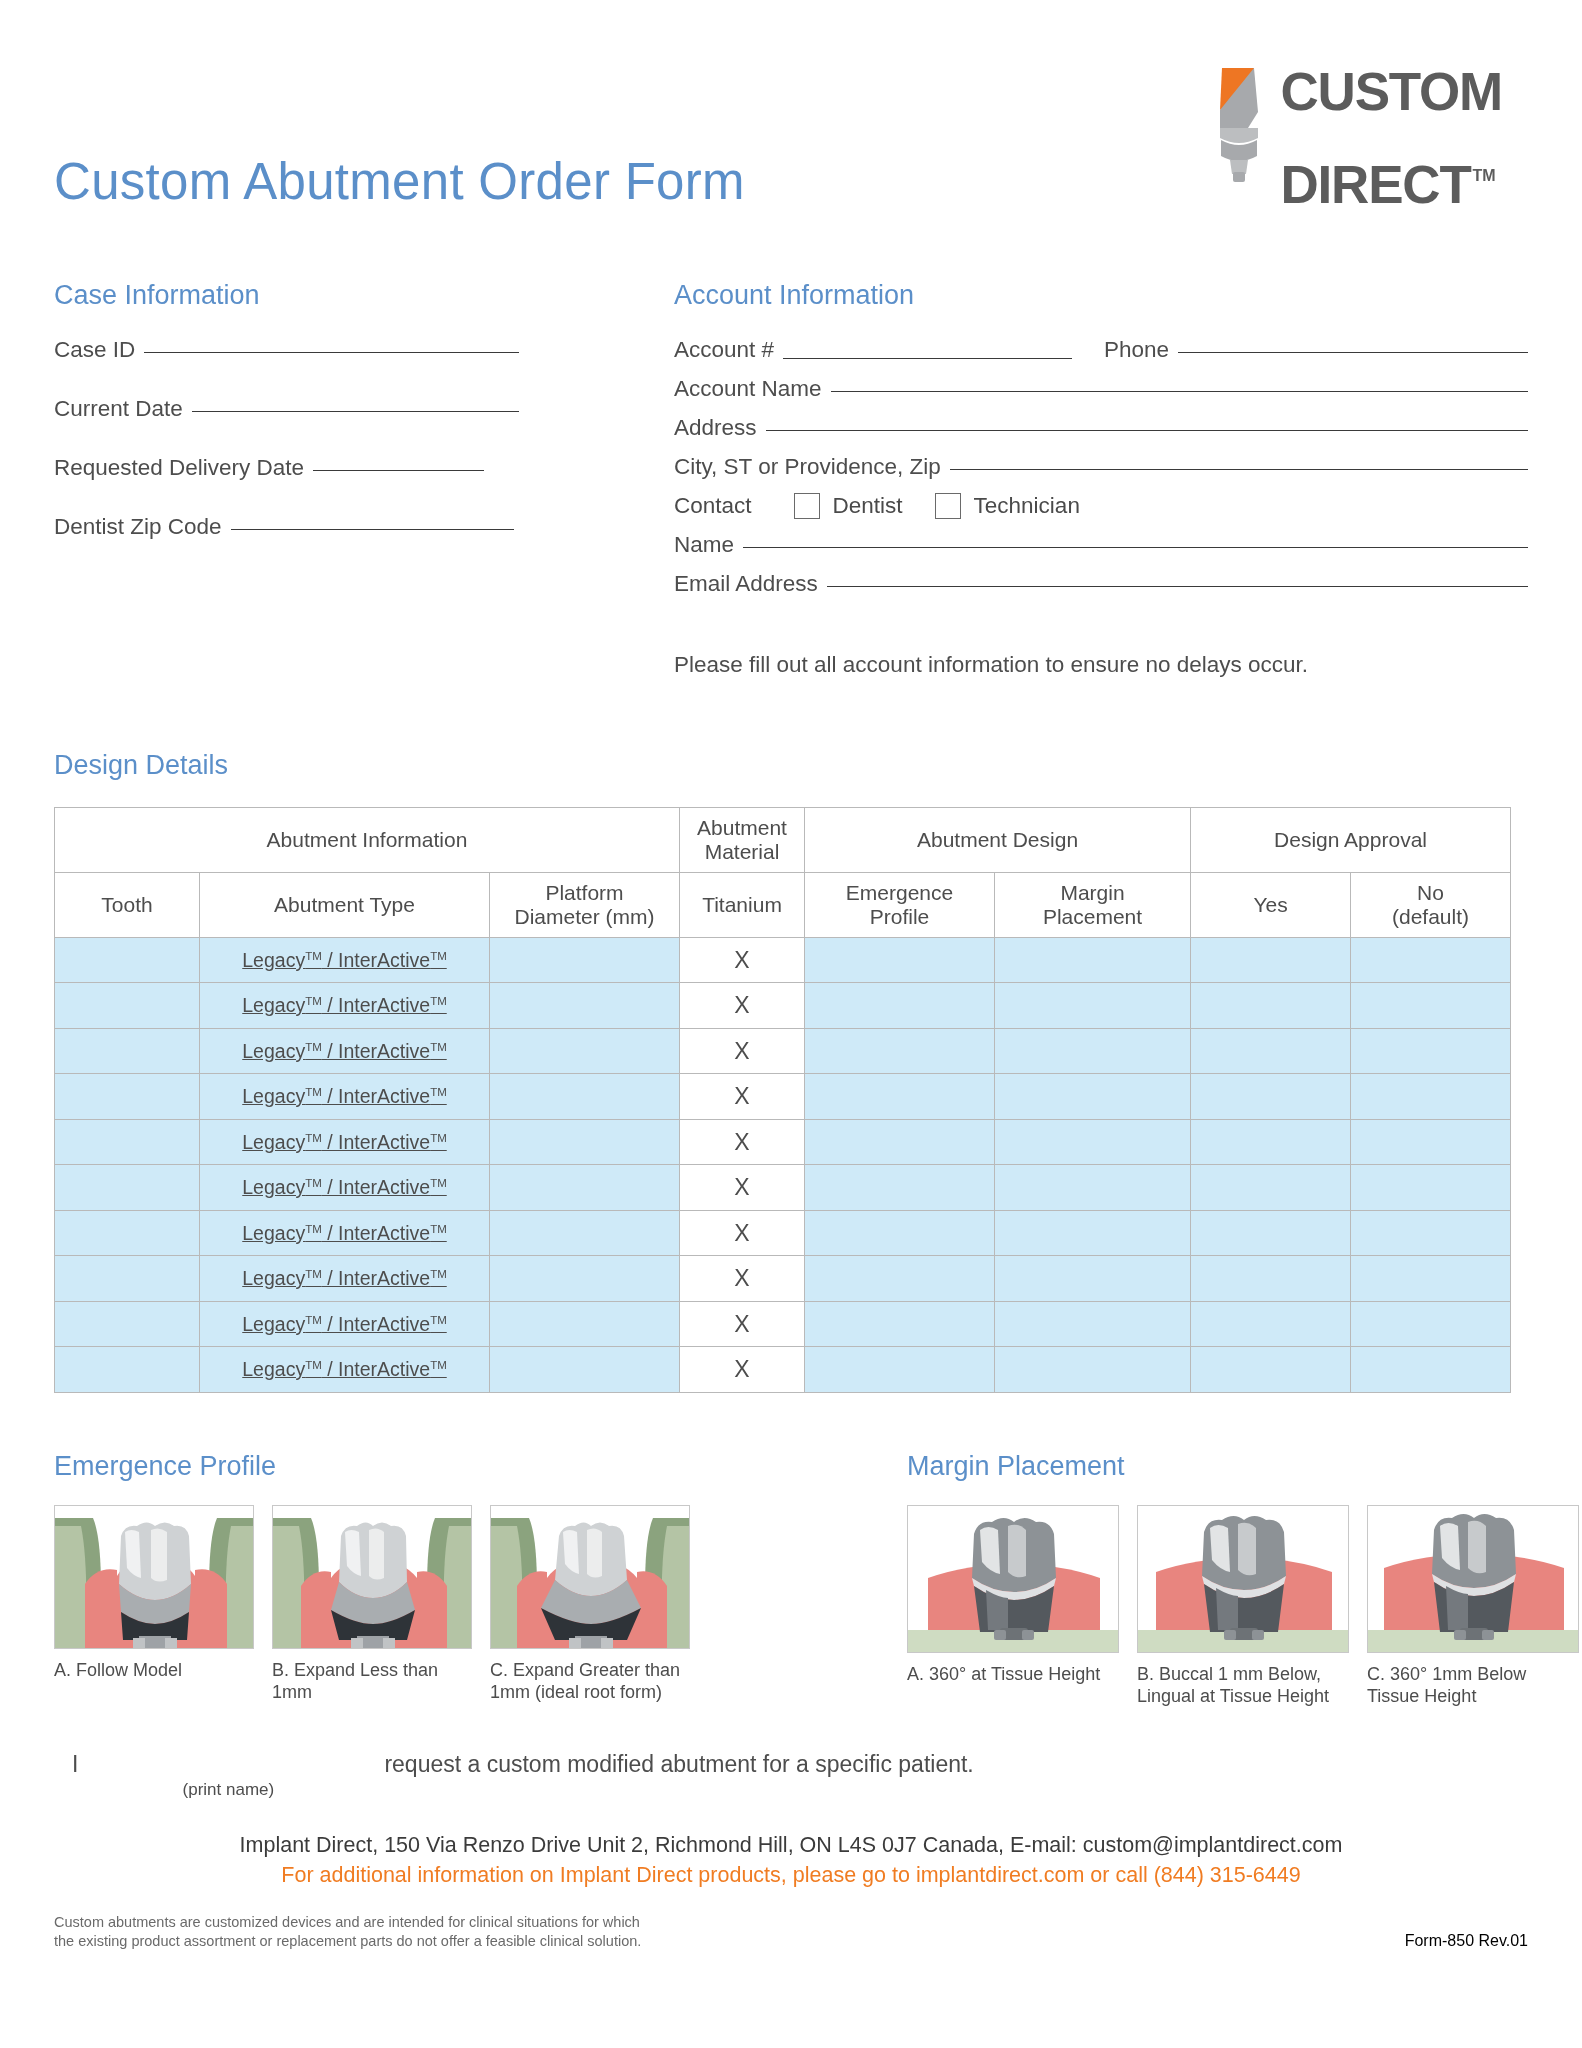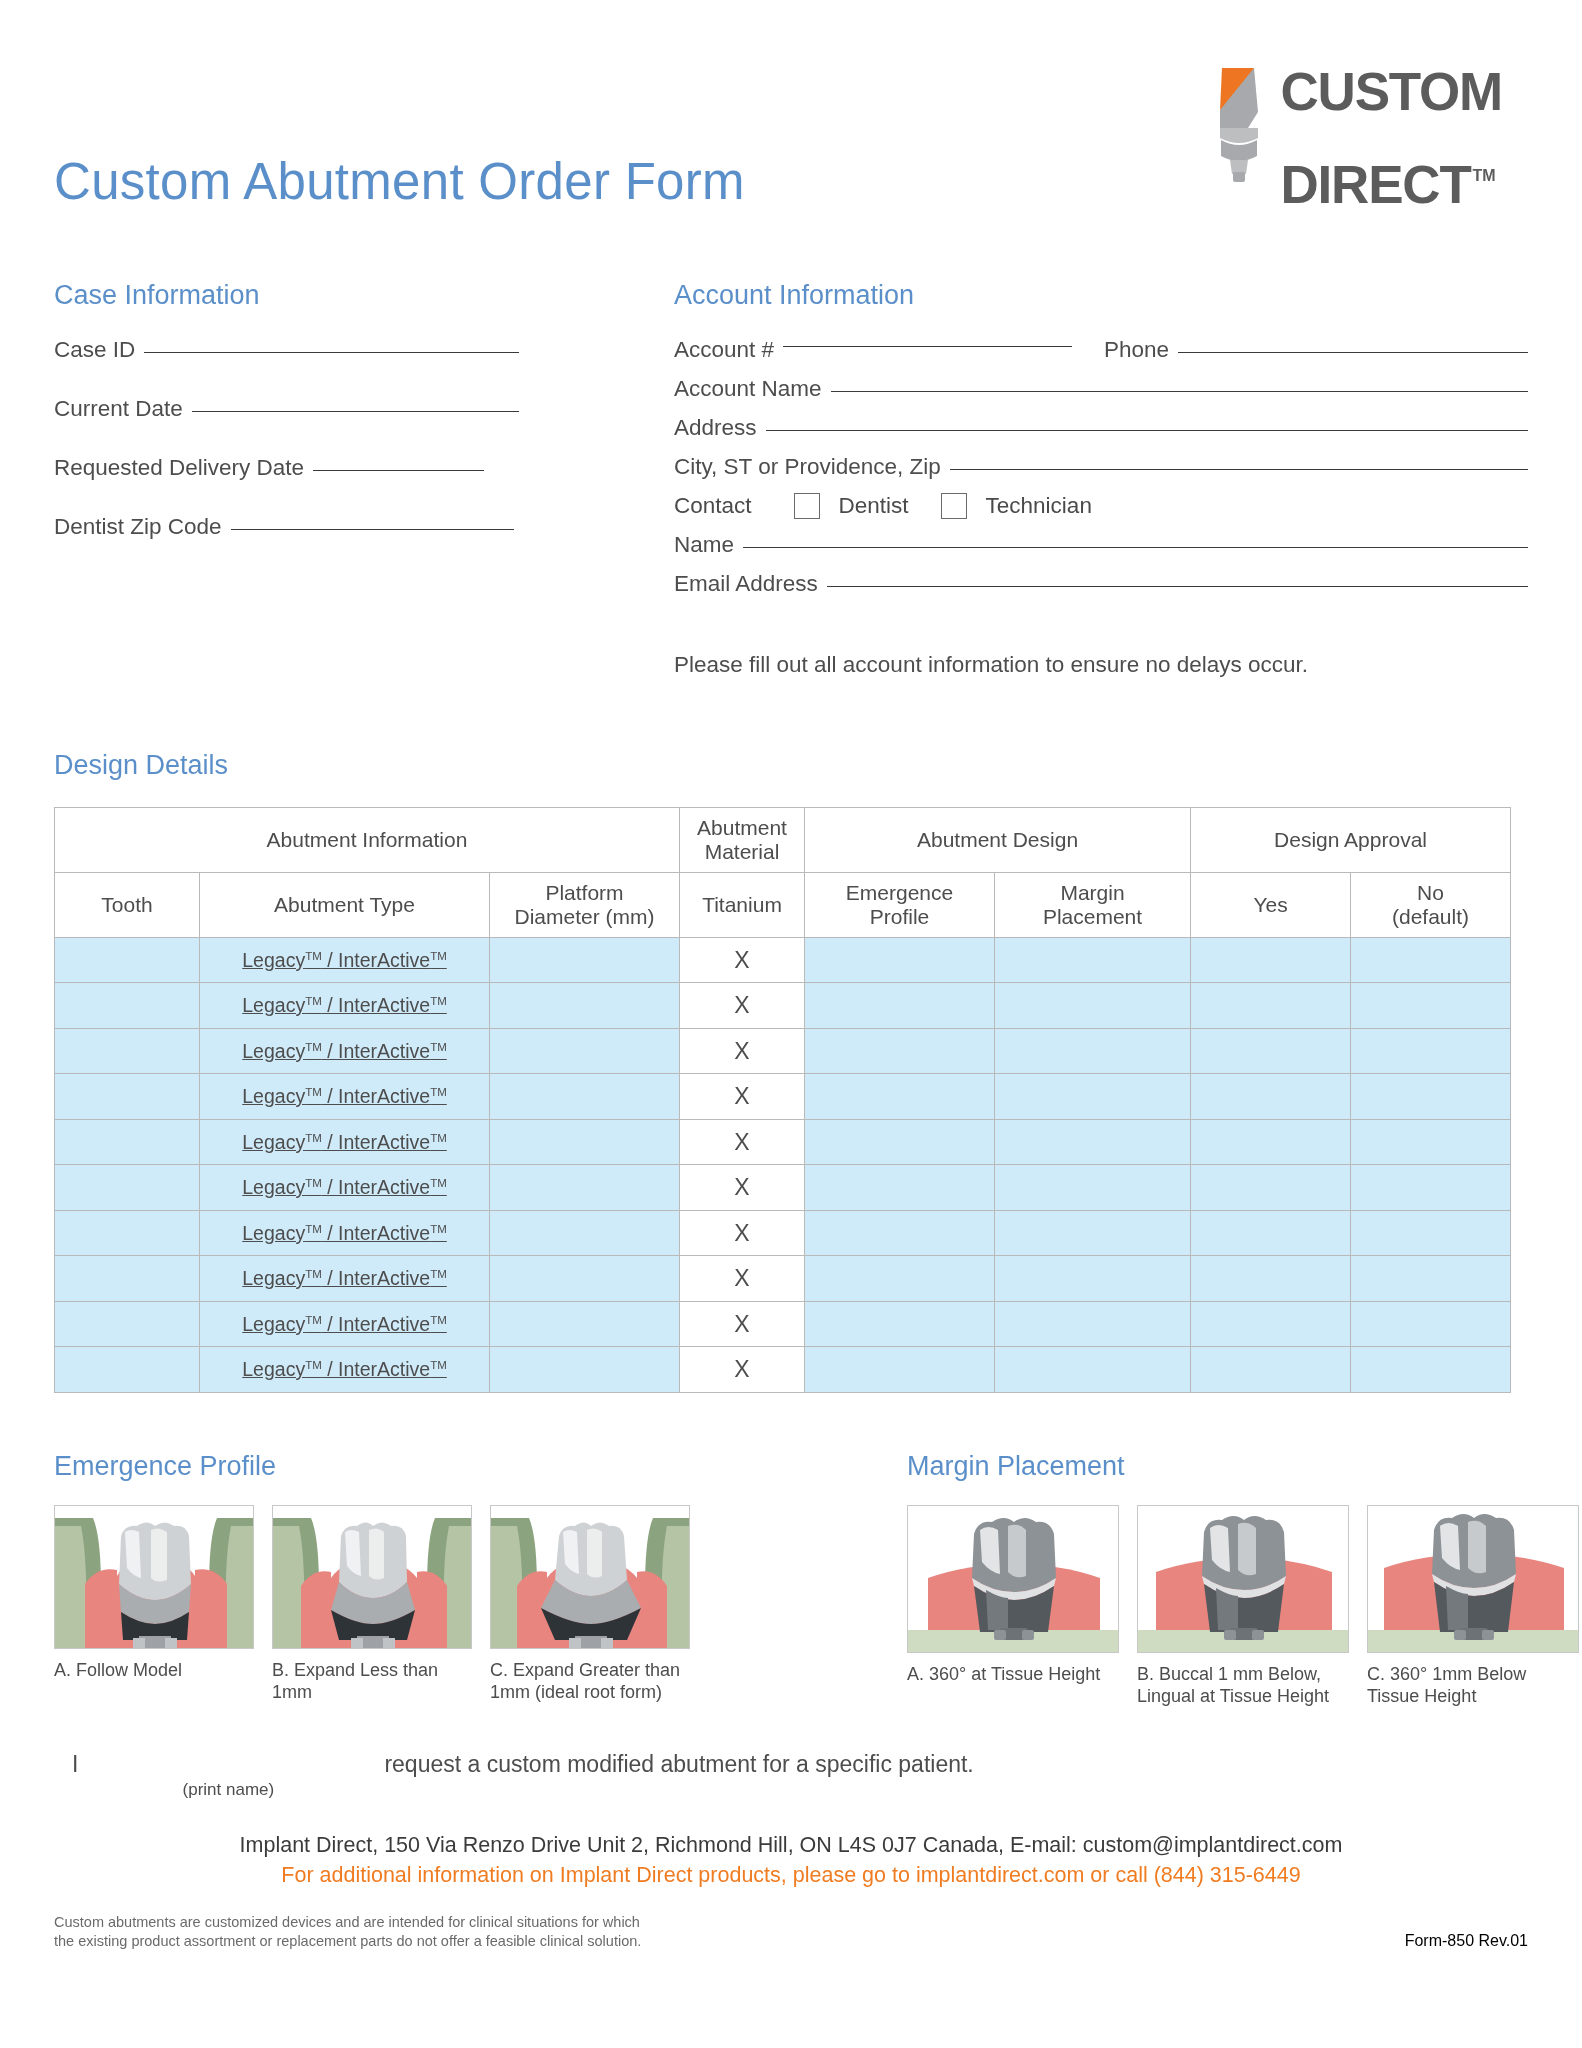--- a/index.html
+++ b/index.html
@@ -101,41 +101,41 @@
   .case-fields .fld { margin-bottom: 33px; }
   .case-fields .fld:last-child { margin-bottom: 0; }
   .case-fields .rule { margin-right: 190px; }
   .case-rule-1 { margin-right: 155px !important; }
   .case-rule-2 { margin-right: 155px !important; }
   .case-rule-3 { margin-right: 190px !important; }
   .case-rule-4 { margin-right: 160px !important; }
 
   .acct-fields .fld { margin-bottom: 13px; }
   .acct-line-1 { display: flex; align-items: baseline; }
-  .acct-num-wrap { display: flex; align-items: center; width: 430px; flex: none; }
+  .acct-num-wrap { display: flex; align-items: flex-end; width: 430px; flex: none; }
   .acct-num-wrap .rule { margin-right: 32px; }
   .phone-wrap { display: flex; align-items: baseline; flex: 1; }
 
   .contact-row {
     display: flex;
     align-items: center;
     font-size: 22.5px;
     margin-bottom: 13px;
     gap: 0;
   }
   .contact-lbl { margin-right: 42px; }
   .cbox {
     width: 26px; height: 26px;
     border: 1.8px solid #6a6a6a;
     background: #fff;
     display: inline-block;
     flex: none;
     margin-right: 13px;
   }
-  .cb-label { margin-right: 32px; margin-left: 6px; }
+  .cb-label { margin-right: 32px; }
 
   .note {
     font-size: 22.5px;
     color: #4d4d4d;
     margin-top: 55px;
   }
 
   
   .design-details {
     padding: 0 14px;

